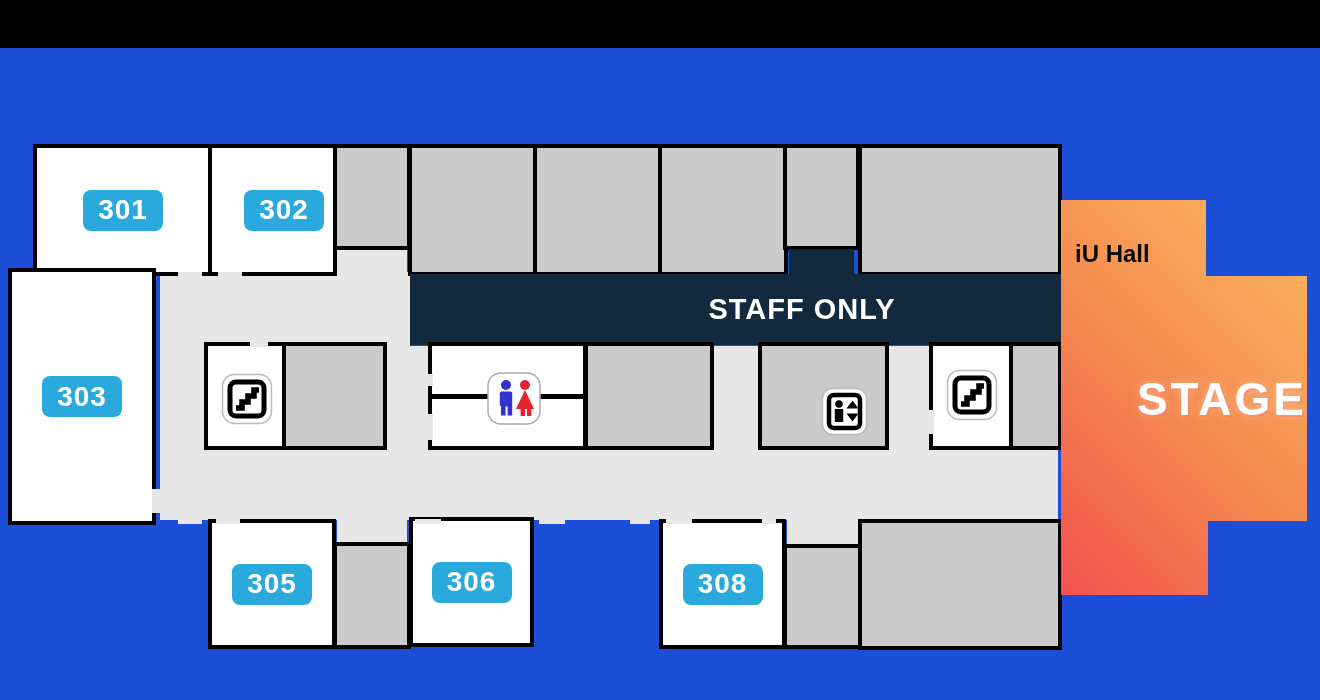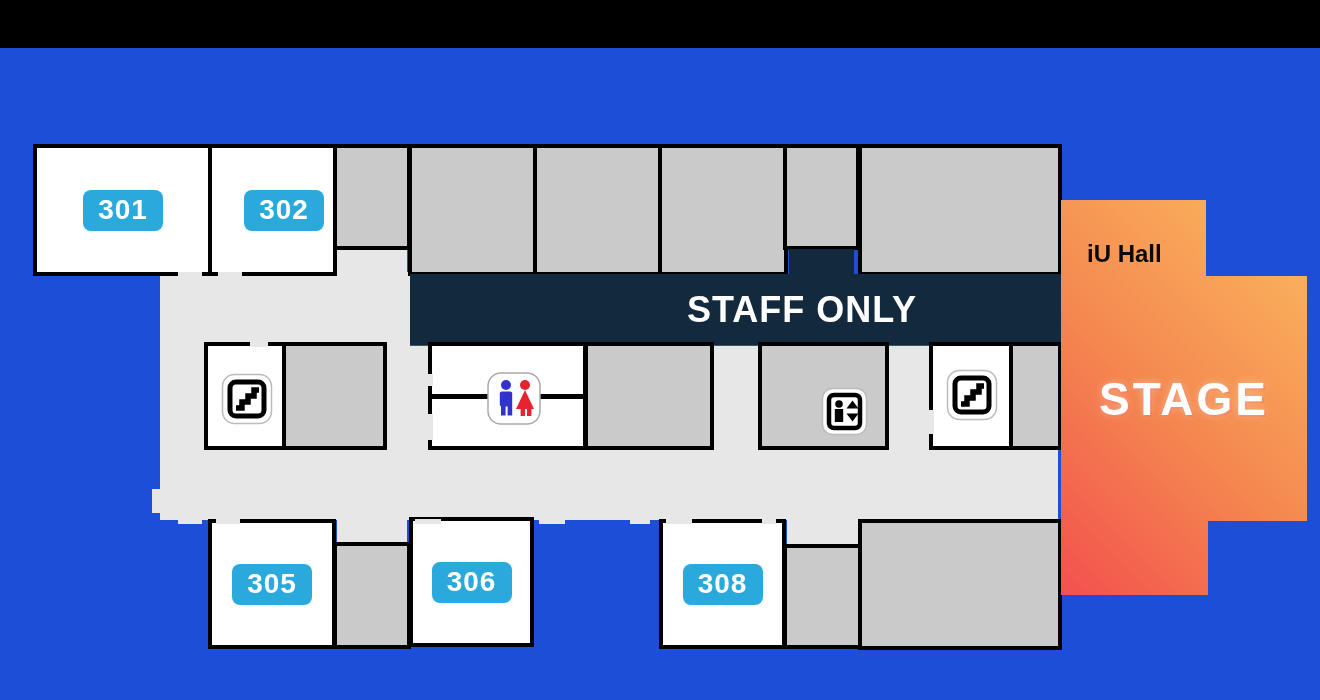--- a/index.html
+++ b/index.html
@@ -8,31 +8,31 @@
   .corridor{position:absolute;background:#e7e7e7;z-index:1;}
   .room{position:absolute;box-sizing:border-box;border:4px solid #000;z-index:2;
         display:flex;align-items:center;justify-content:center;}
   .room.white{background:#fff;}
   .room.gray{background:#cacaca;}
   .badge{display:flex;align-items:center;justify-content:center;
          width:80px;height:41px;border-radius:8px;background:#29a9dc;
          color:#fff;font-size:28px;font-weight:800;letter-spacing:1px;}
   .banner{position:absolute;left:410px;top:226px;width:784px;height:71px;background:#12293e;z-index:2;
           display:flex;align-items:center;justify-content:center;color:#fff;
-          font-size:36px;font-weight:800;letter-spacing:1px;text-align:center;}
+          font-size:29px;font-weight:800;letter-spacing:1px;text-align:center;}
   .banner-notch{position:absolute;left:789px;top:201px;width:65px;height:26px;background:#12293e;z-index:2;}
   .door{position:absolute;background:#e7e7e7;z-index:3;}
   .divider{position:absolute;left:432px;top:346px;width:151px;height:5px;background:#000;z-index:3;}
   .icon{position:absolute;z-index:4;}
   #stage{position:absolute;left:1061px;top:152px;width:246px;height:395px;z-index:2;
          background:linear-gradient(225deg,#fbba60 0%,#f4874f 55%,#f3514e 100%);
          clip-path:polygon(0 0,145px 0,145px 76px,246px 76px,246px 321px,147px 321px,147px 395px,0 395px);}
-  #hall-label{position:absolute;left:26px;top:40px;width:120px;color:#0a0a0a;
+  #hall-label{position:absolute;left:14px;top:40px;width:120px;color:#0a0a0a;
               font-size:24px;font-weight:800;}
-  #stage-label{position:absolute;left:0;top:172px;width:246px;text-align:center;color:#fff;
+  #stage-label{position:absolute;left:0;top:172px;width:246px;text-align:right;color:#fff;
                font-size:46px;font-weight:800;letter-spacing:3px;
                text-shadow:0 0 8px rgba(255,255,255,0.35), 2px 2px 0 rgba(243,81,78,0.25);}
 </style>
 </head>
 <body>
 
 <div id="canvas">
 
   <div class="corridor" style="left:160px;top:224px;width:250px;height:74px;"></div>
   <div class="corridor" style="left:337px;top:198px;width:70px;height:30px;"></div>
@@ -55,20 +55,23 @@
   <div class="room gray" style="left:533px;top:96px;width:129px;height:132px;"></div>
   <div class="room gray" style="left:658px;top:96px;width:130px;height:132px;"></div>
   <div class="room gray" style="left:783px;top:96px;width:77px;height:106px;"></div>
   <div class="room gray" style="left:858px;top:96px;width:204px;height:132px;"></div>
 
   <div class="banner-notch"></div>
   <div class="banner">
     <span>STAFF ONLY</span>
   </div>
 
+  <div class="room white" style="left:8px;top:220px;width:148px;height:257px;">
+    <span class="badge">303</span>
+  </div>
 
   <div class="room white" style="left:204px;top:294px;width:83px;height:108px;"></div>
   <div class="room gray" style="left:282px;top:294px;width:105px;height:108px;"></div>
   <div class="room white" style="left:428px;top:294px;width:159px;height:108px;"></div>
   <div class="room gray" style="left:584px;top:294px;width:130px;height:108px;"></div>
   <div class="room gray" style="left:758px;top:294px;width:131px;height:108px;"></div>
   <div class="room white" style="left:929px;top:294px;width:85px;height:108px;"></div>
   <div class="room gray" style="left:1009px;top:294px;width:53px;height:108px;"></div>
   <div class="divider"></div>
 

